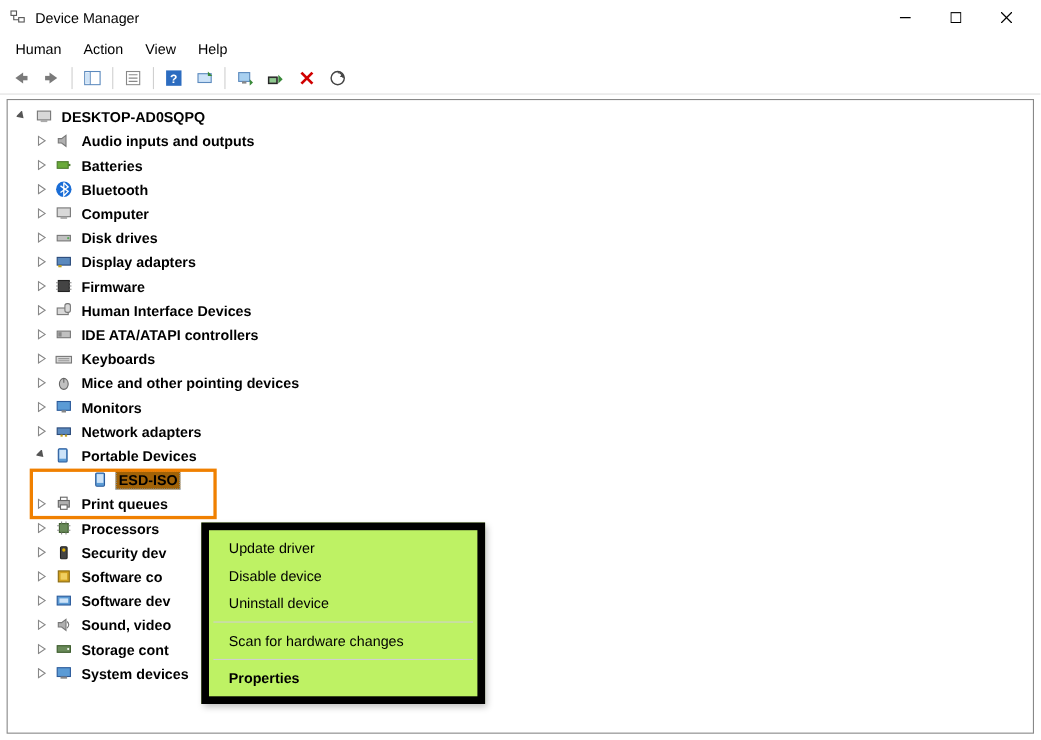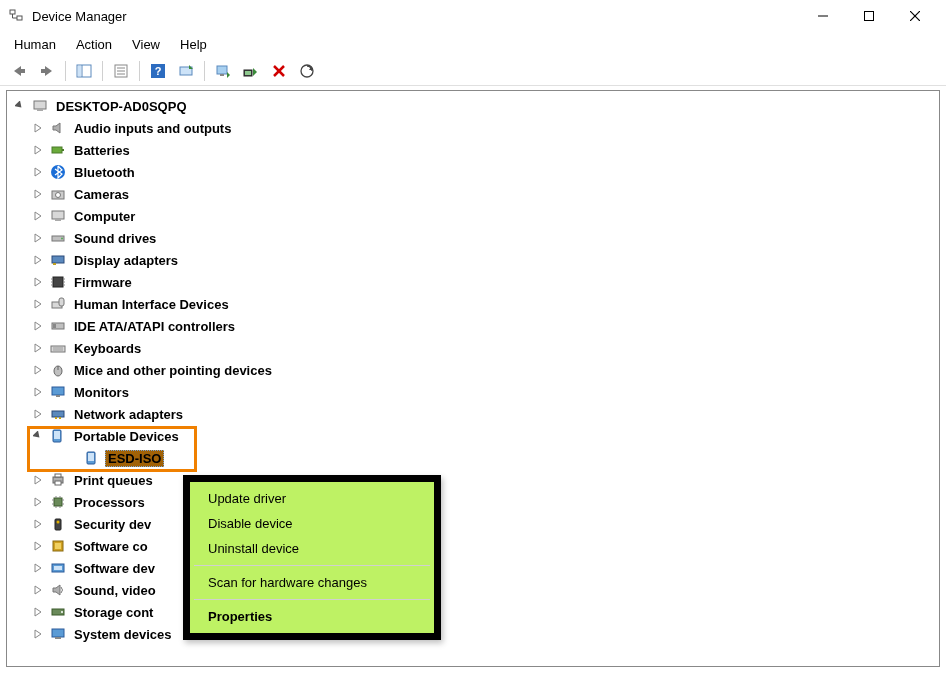--- a/index.html
+++ b/index.html
@@ -314,34 +314,20 @@
         </span>
       <span class="node-icon">
           <svg width="16" height="16">
             <circle cx="8" cy="8" r="7" fill="#1a6dd6"></circle>
             <path d="M8 2 V14 L12 10 L5 5 M8 2 L12 6 L5 11" fill="none" stroke="#fff" stroke-width="1.2"></path>
           </svg>
         </span>
       <span class="node-label">Bluetooth</span>
     </div>
 
-    <div class="tree-row indent-1">
-      <span class="expander">
-          <svg width="10" height="10">
-            <path d="M2 1 L8 5 L2 9 Z" fill="none" stroke="#888"></path>
-          </svg>
-        </span>
-      <span class="node-icon">
-          <svg width="16" height="16">
-            <rect x="2" y="5" width="12" height="8" fill="#ccc" stroke="#777"></rect>
-            <circle cx="8" cy="9" r="2.5" fill="#fff" stroke="#777"></circle>
-          </svg>
-        </span>
-      <span class="node-label">Cameras</span>
-    </div>
 
     <div class="tree-row indent-1">
       <span class="expander">
           <svg width="10" height="10">
             <path d="M2 1 L8 5 L2 9 Z" fill="none" stroke="#888"></path>
           </svg>
         </span>
       <span class="node-icon">
           <svg width="16" height="16">
             <rect x="2" y="3" width="12" height="8" fill="#d8d8d8" stroke="#777"></rect>
@@ -356,21 +342,21 @@
           <svg width="10" height="10">
             <path d="M2 1 L8 5 L2 9 Z" fill="none" stroke="#888"></path>
           </svg>
         </span>
       <span class="node-icon">
           <svg width="16" height="16">
             <rect x="2" y="6" width="12" height="5" fill="#c0c0c0" stroke="#777"></rect>
             <circle cx="12" cy="8.5" r="1" fill="#5a5"></circle>
           </svg>
         </span>
-      <span class="node-label">Sound drives</span>
+      <span class="node-label">Disk drives</span>
     </div>
 
     <div class="tree-row indent-1">
       <span class="expander">
           <svg width="10" height="10">
             <path d="M2 1 L8 5 L2 9 Z" fill="none" stroke="#888"></path>
           </svg>
         </span>
       <span class="node-icon">
           <svg width="16" height="16">

